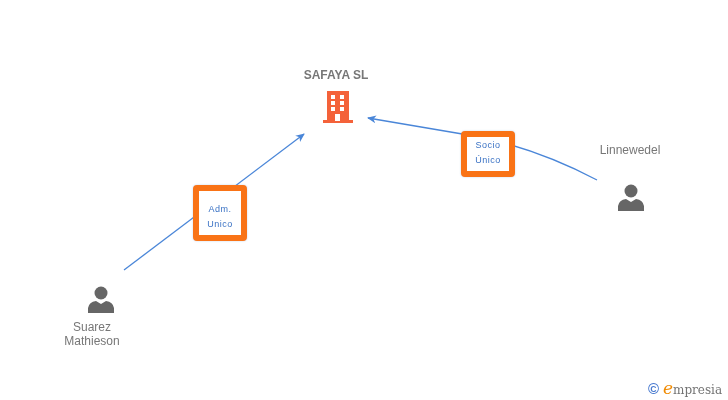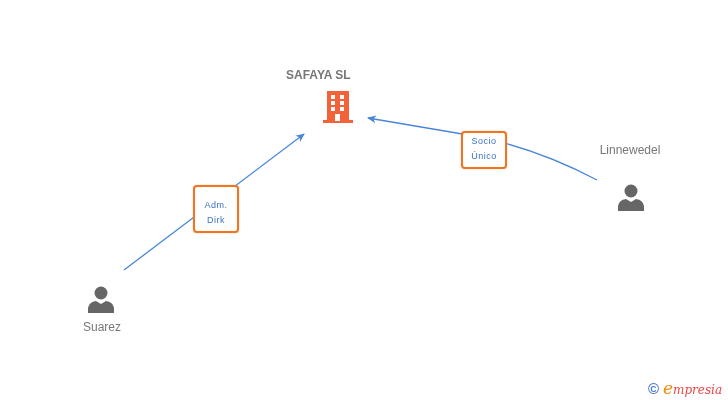--- a/index.html
+++ b/index.html
@@ -1,31 +1,31 @@
 <!DOCTYPE html>
 <html><head>
   <meta charset="utf-8">
   <style>
     html, body { margin: 0; padding: 0; background: #ffffff; }
     body { width: 728px; height: 400px; position: relative; overflow: hidden;
            font-family: "Liberation Sans", "DejaVu Sans", sans-serif; }
     .canvas { position: absolute; left: 0; top: 0; width: 728px; height: 400px; }
     svg.edges { position: absolute; left: 0; top: 0; width: 728px; height: 400px; }
-    .node-title { position: absolute; color: #666666; }
+    .node-title { position: absolute; text-align: center; color: #666666; }
     .company-title { left: 286px; top: 68px; width: 100px; font-size: 12px; font-weight: bold; color: #777777; }
     .company-icon { position: absolute; left: 322px; top: 89px; width: 32px; height: 36px; }
     .person-label { position: absolute; text-align: center; font-size: 12px; line-height: 14px; color: #777777; }
     .person-icon { position: absolute; width: 30px; height: 30px; }
-    .edge-label { position: absolute; border: 2px solid #f97316; border-radius: 4px; background: #ffffff;
+    .edge-label { position: absolute; border: 6px solid #f97316; border-radius: 4px; background: #ffffff;
                   color: #3a72c4; font-size: 9px; line-height: 15px; text-align: center; letter-spacing: 0.5px;
                   box-shadow: 0 0 2px rgba(91,143,216,0.4); }
     .footer { position: absolute; left: 648px; top: 378px; font-size: 14px; color: #3a72c4; }
     .footer .c { font-size: 15px; color: #4a7bd0; font-weight: bold; }
     .footer .e { color: #f08a00; font-family: "DejaVu Serif", serif; font-style: italic; font-size: 17px; }
-    .footer .brand { color: #ef4444; font-family: "DejaVu Serif", serif; font-style: italic; font-size: 12px; }
+    .footer .brand { color: #737373; font-family: "DejaVu Serif", serif; font-size: 12px; }
   </style>
 </head>
 <body>
 
 <div class="canvas">
 
   <svg class="edges" viewBox="0 0 728 400">
     <defs>
       <marker id="arrow" markerWidth="10" markerHeight="10" refX="8" refY="5" orient="auto" markerUnits="userSpaceOnUse">
         <path d="M0,1 L9,5 L0,9 L2.5,5 Z" fill="#4a86d8"></path>
@@ -45,40 +45,41 @@
       <rect x="9" y="12" width="4" height="4"></rect>
         <rect x="18" y="12" width="4" height="4"></rect>
       <rect x="9" y="18" width="4" height="4"></rect>
         <rect x="18" y="18" width="4" height="4"></rect>
       <rect x="13" y="25" width="5" height="7"></rect>
     </g>
   </svg>
 
   <div class="edge-label" style="left:193px; top:185px; width:42px; height:33px; padding-top:11px;">
     <div>Adm.</div>
-    <div>Dirk</div>
+    <div>Unico</div>
   </div>
   <div class="edge-label" style="left:461px; top:131px; width:42px; height:33px; padding-top:1px;">
     <div>Socio</div>
     <div>Único</div>
   </div>
 
   <div class="person-label" style="left:580px; top:143px; width:100px;">
     <div>Linnewedel</div>
   </div>
   <svg class="person-icon" style="left:616px; top:182px;" viewBox="0 0 30 30">
     <circle cx="15" cy="9" r="6.5" fill="#666666"></circle>
     <path d="M2,29 L2,24 Q3,18 10,17 L15,20 L20,17 Q27,18 28,24 L28,29 Z" fill="#666666"></path>
   </svg>
 
   <svg class="person-icon" style="left:86px; top:284px;" viewBox="0 0 30 30">
     <circle cx="15" cy="9" r="6.5" fill="#666666"></circle>
     <path d="M2,29 L2,24 Q3,18 10,17 L15,20 L20,17 Q27,18 28,24 L28,29 Z" fill="#666666"></path>
   </svg>
-  <div class="person-label" style="left:52px; top:320px; width:100px;">
+  <div class="person-label" style="left:42px; top:320px; width:100px;">
     <div>Suarez</div>
+    <div>Mathieson</div>
   </div>
 
   <div class="footer">
     <span class="c">©</span>
     <span class="e">e</span><span class="brand">mpresia</span>
   </div>
 </div>
 
 </body></html>

